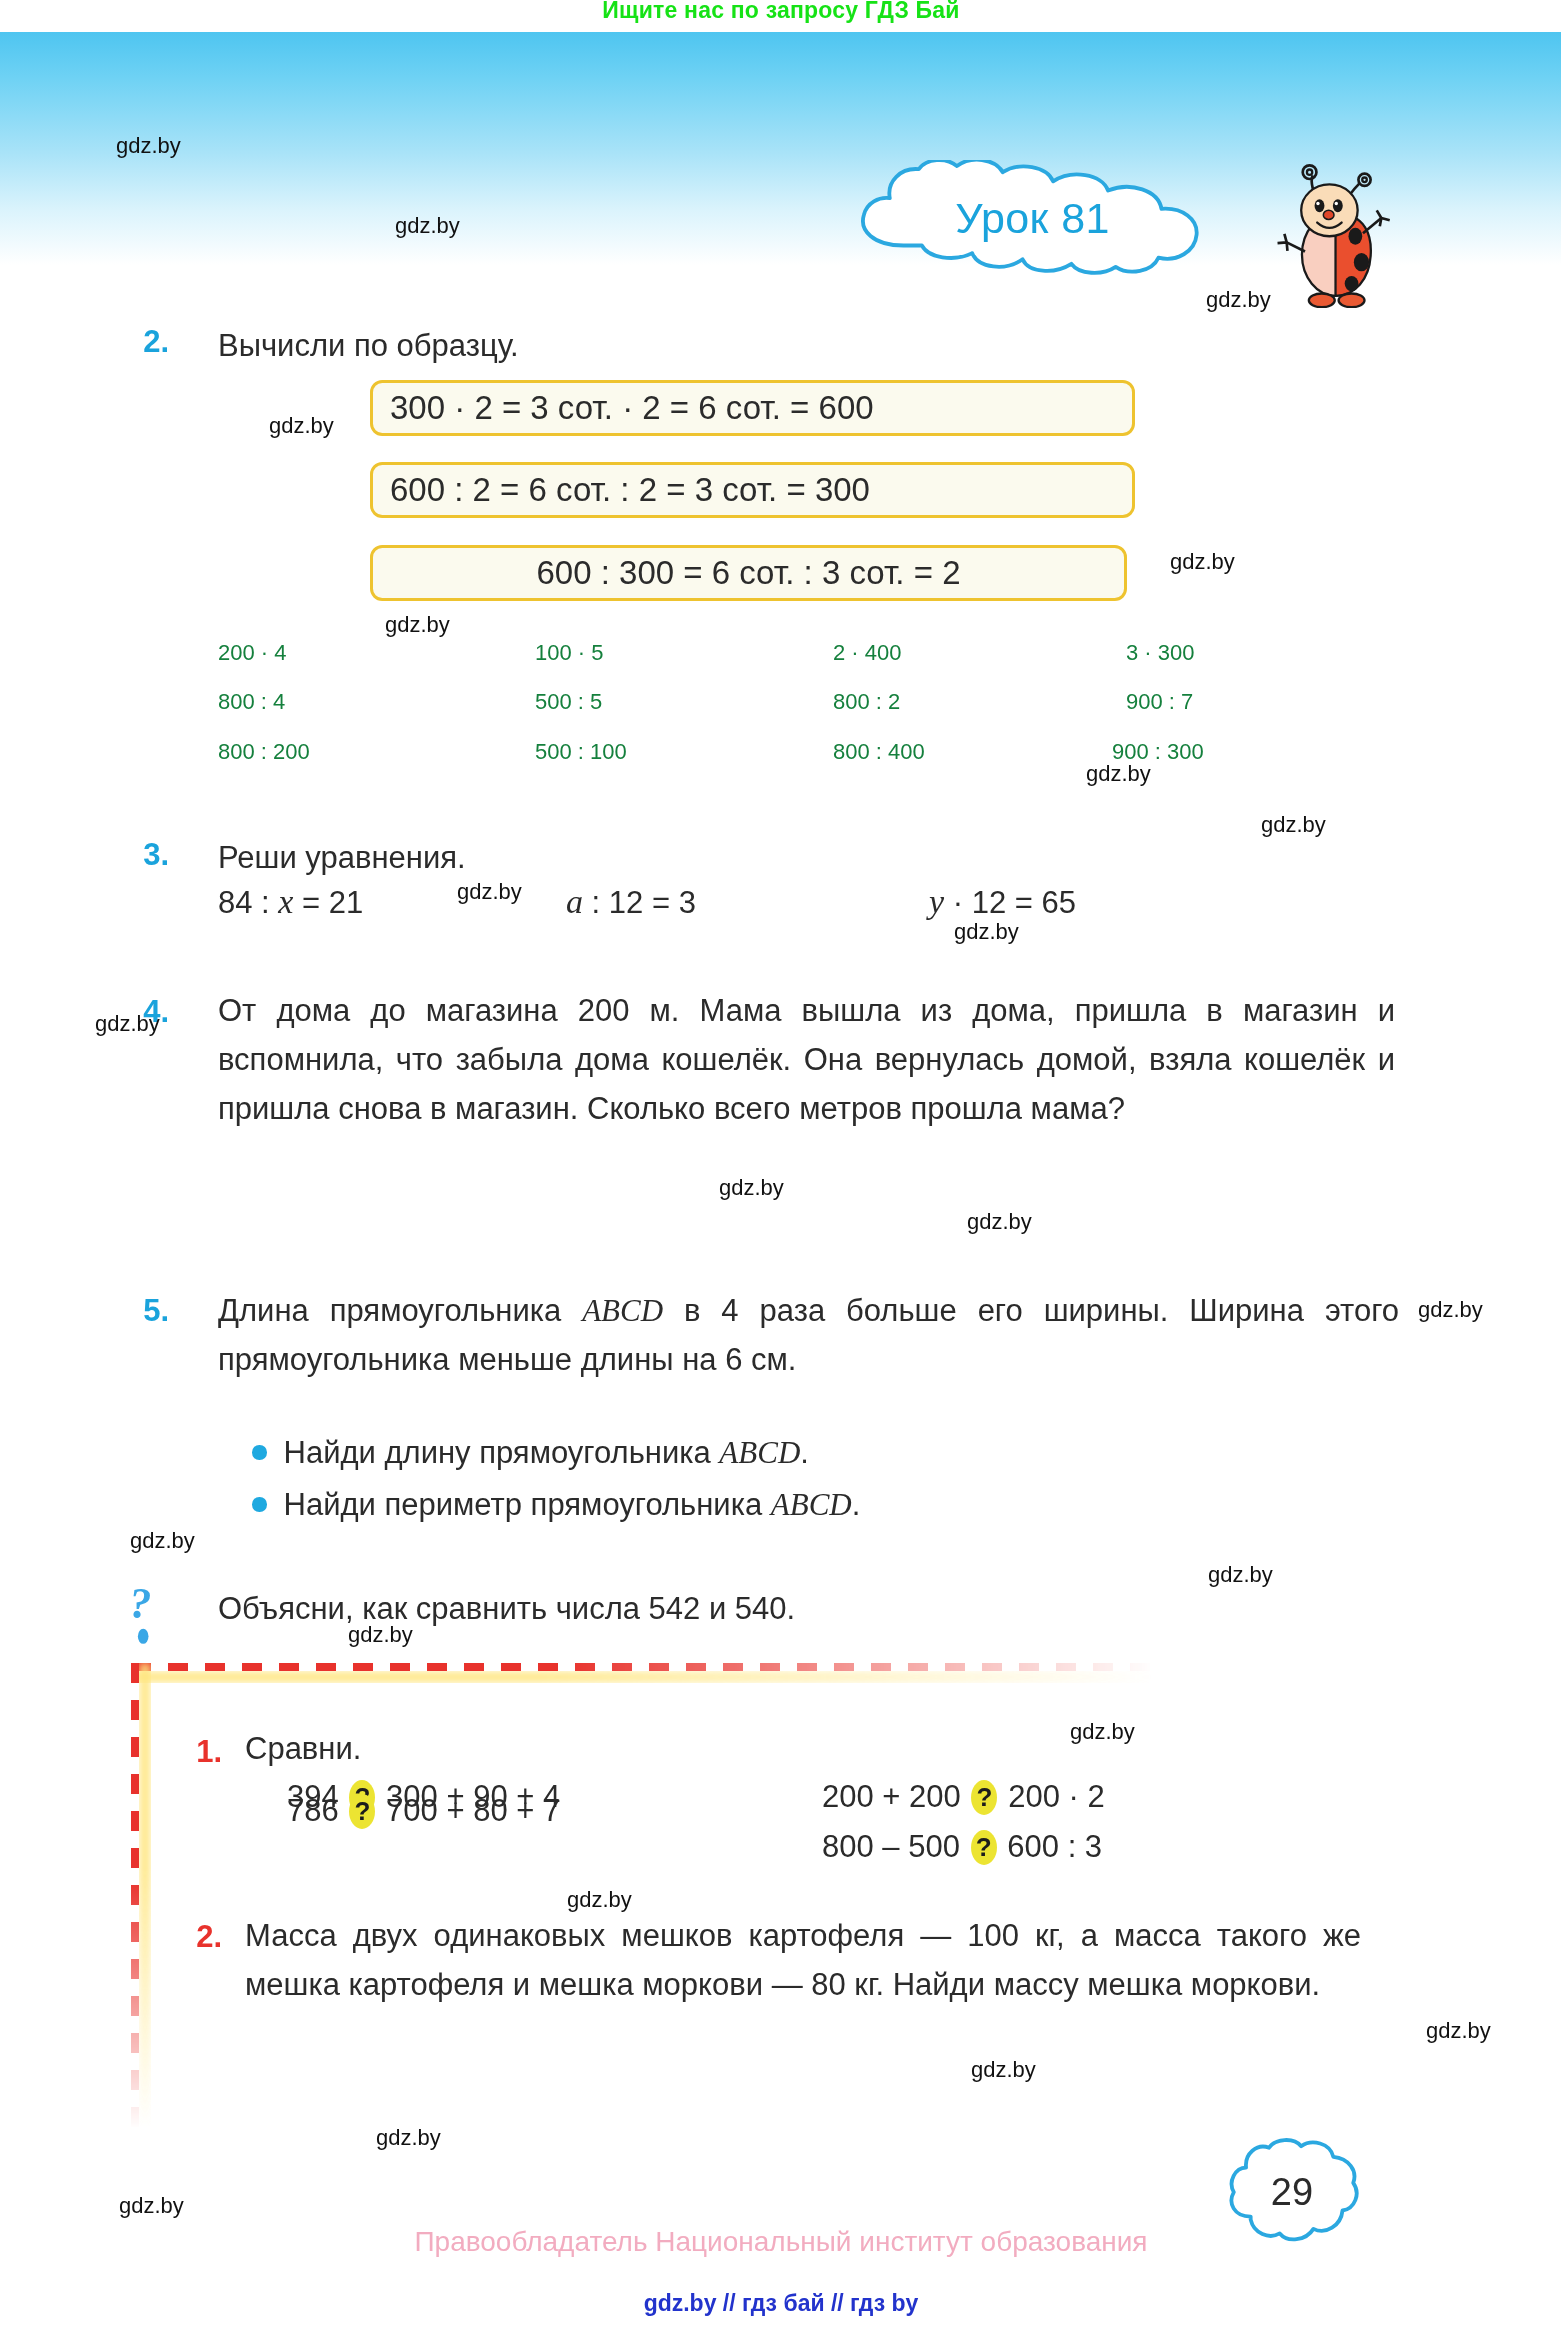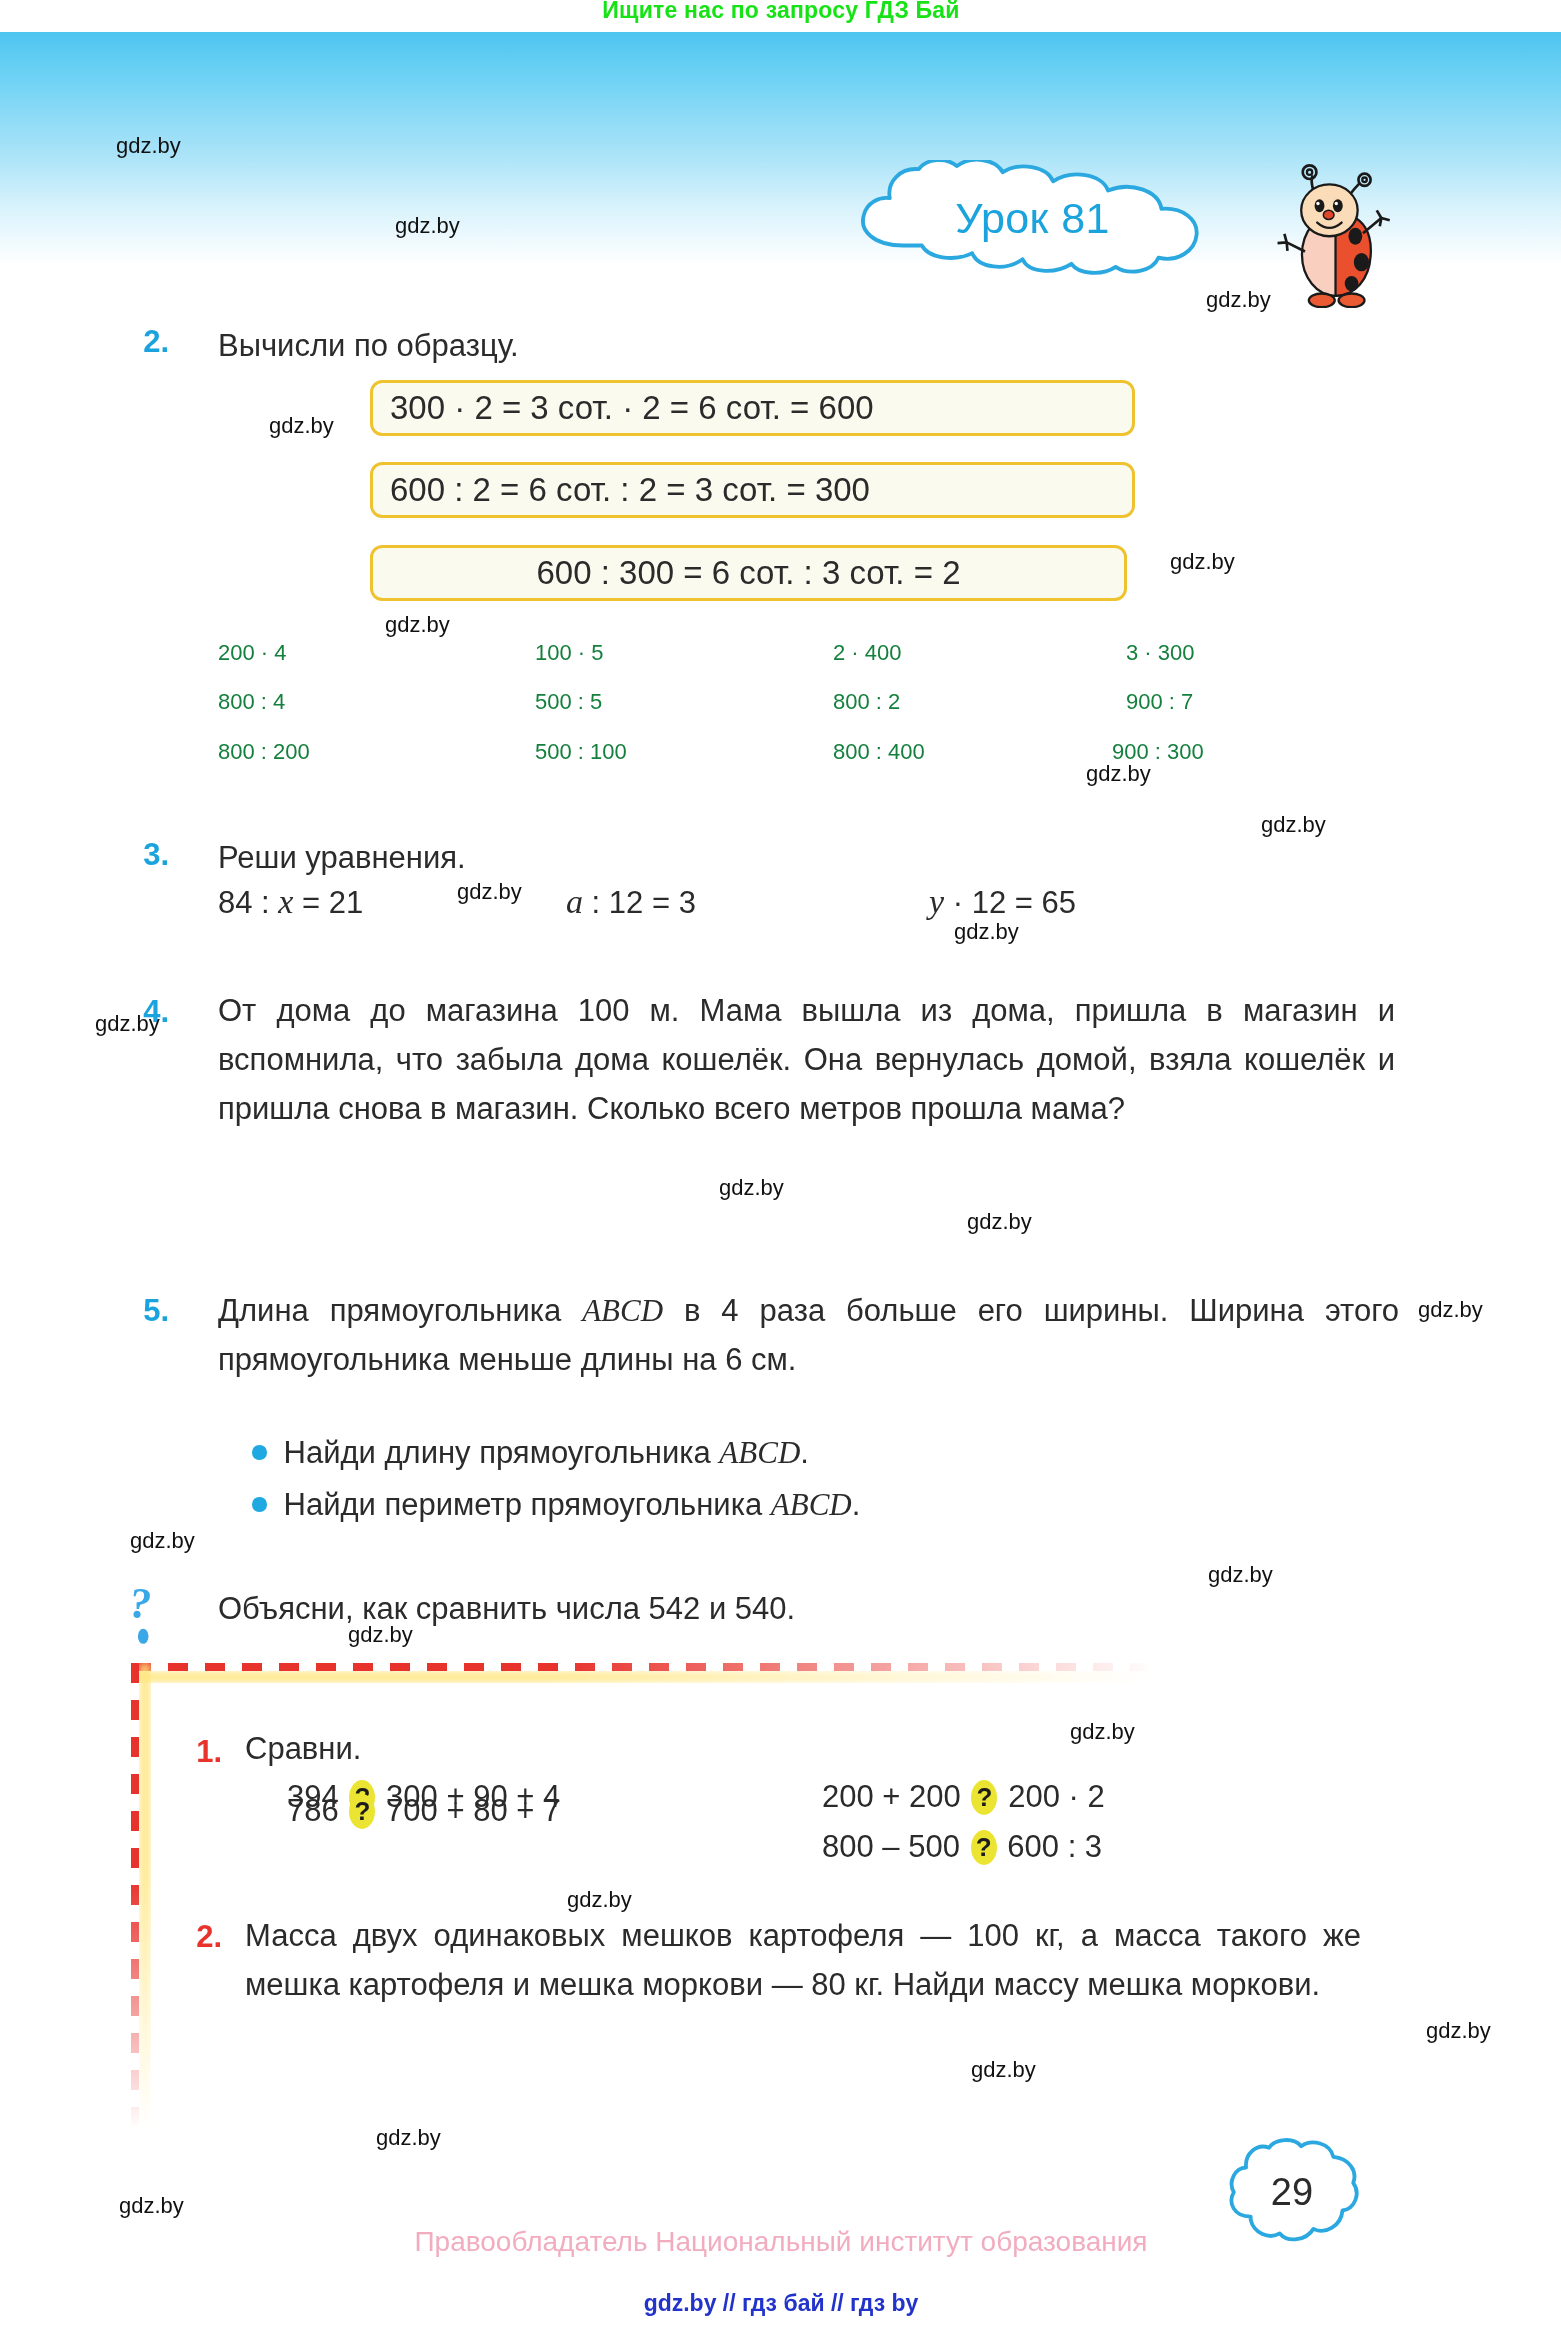--- a/index.html
+++ b/index.html
@@ -400,21 +400,21 @@
     <span>84 : </span><i>x</i><span> = 21</span>
   </div>
   <div class="eq" style="top:851px;left:566px;">
     <span></span><i>a</i><span> : 12 = 3</span>
   </div>
   <div class="eq" style="top:851px;left:929px;">
     <span></span><i>y</i><span> · 12 = 65</span>
   </div>
 
   <div class="ex-num" id="ex4-num">4.</div>
-  <div class="body-text" id="ex4-body">От дома до магазина 100 м. Мама вышла из дома, пришла в магазин и вспомнила, что забыла дома кошелёк. Она вернулась домой, взяла кошелёк и пришла снова в магазин. Сколько всего метров прошла мама?</div>
+  <div class="body-text" id="ex4-body">От дома до магазина 200 м. Мама вышла из дома, пришла в магазин и вспомнила, что забыла дома кошелёк. Она вернулась домой, взяла кошелёк и пришла снова в магазин. Сколько всего метров прошла мама?</div>
 
   <div class="ex-num" id="ex5-num">5.</div>
   <div class="body-text" id="ex5-body">
     <span>Длина прямоугольника </span><span class="ital">ABCD</span><span> в 4 раза больше его ширины. Ширина этого прямоугольника меньше длины на 6 см.</span>
   </div>
 
   <div class="bullet-line" style="top:1403px;left:252px;">
     <span class="bullet-dot"></span><span>Найди длину прямоугольника </span><span class="ital">ABCD</span><span>.</span>
   </div>
   <div class="bullet-line" style="top:1455px;left:252px;">

